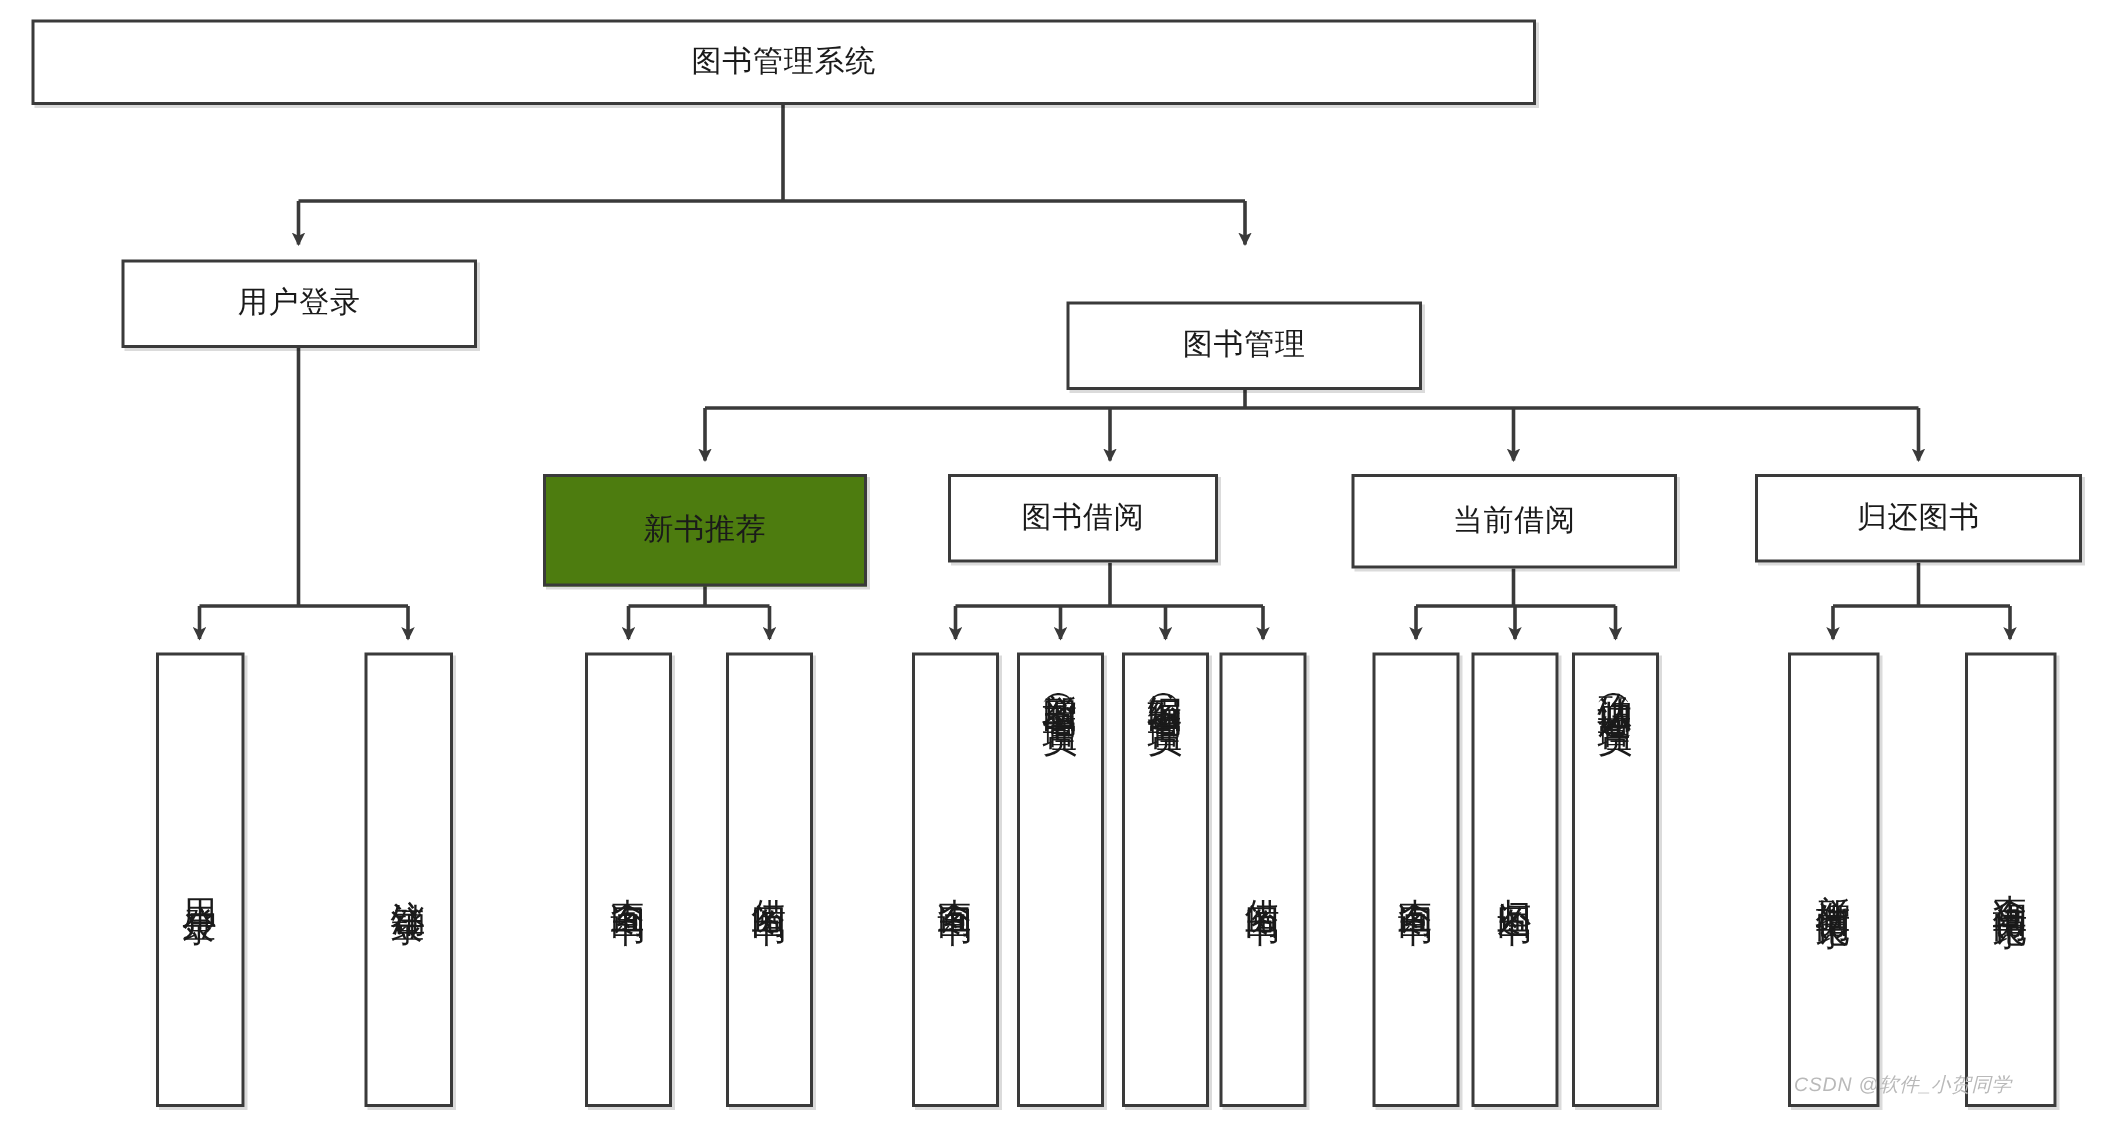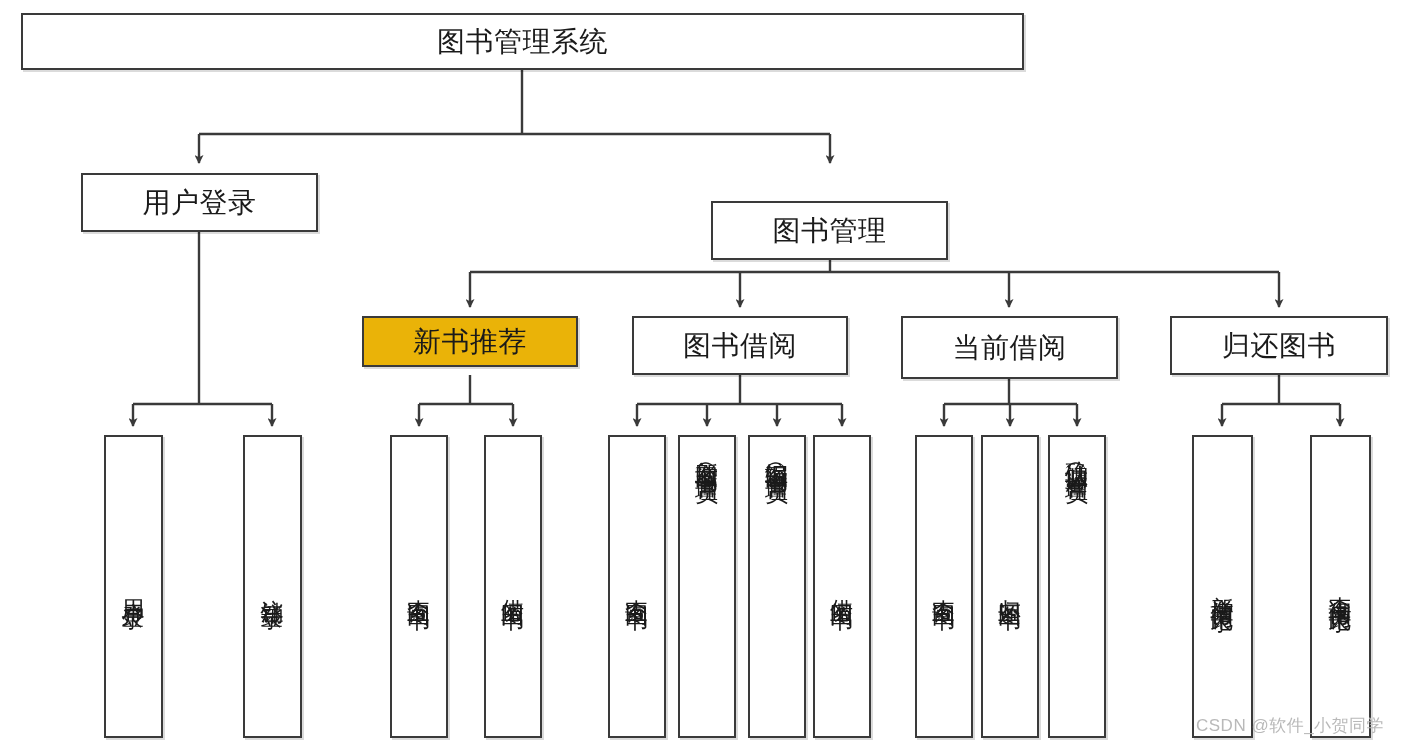--- a/index.html
+++ b/index.html
@@ -37,45 +37,46 @@
     box-shadow: 2px 2px 0 rgba(0,0,0,0.14);
   }
   .node .label {
     display: block;
     text-align: center;
     line-height: 1.18;
     letter-spacing: 0.5px;
   }
   .node.horiz .label {
     writing-mode: horizontal-tb;
-    font-size: 28px;
+    font-size: 20px;
   }
   .node.vert {
     align-items: flex-start;
     justify-content: center;
     padding-top: 6px;
   }
   .node.vert .label {
     writing-mode: vertical-rl;
     text-orientation: upright;
     font-size: 23px;
     line-height: 1.22;
     letter-spacing: 3px;
     white-space: nowrap;
   }
   .node.vert.centered {
     align-items: center;
     padding-top: 0;
   }
   .watermark {
     position: absolute;
-    font-size: 17px;
+    font-size: 13px;
     color: #b9b9b9;
     white-space: nowrap;
     letter-spacing: 0.5px;
+    font-style: italic;
   }
 </style>
 </head>
 <body>
 
 <div id="canvas">
 
   <svg class="wires" viewBox="0 0 1405 747" xmlns="http://www.w3.org/2000/svg">
     <defs>
       <marker id="arrow" markerWidth="9" markerHeight="9" refX="8" refY="4.5" orient="auto" markerUnits="userSpaceOnUse">
@@ -130,24 +131,24 @@
     <span class="label">图书管理系统</span>
   </div>
 
   <div class="node horiz" style="left: 81px; top: 173px; width: 237px; height: 59px; border-color: rgb(58, 58, 58); background: rgb(255, 255, 255); color: rgb(26, 26, 26);">
     <span class="label">用户登录</span>
   </div>
   <div class="node horiz" style="left: 711px; top: 173px; width: 237px; height: 59px; border-color: rgb(58, 58, 58); background: rgb(255, 255, 255); color: rgb(26, 26, 26); margin-top: 28px;">
     <span class="label">图书管理</span>
   </div>
 
-  <div class="node horiz" style="left: 362px; top: 316px; width: 216px; height: 51px; border-color: rgb(58, 58, 58); background: #eab308; color: rgb(26, 26, 26);">
+  <div class="node horiz" style="left: 362px; top: 316px; width: 216px; height: 75px; border-color: rgb(58, 58, 58); background: #4d7c0f; color: rgb(26, 26, 26);">
     <span class="label">新书推荐</span>
   </div>
-  <div class="node horiz" style="left: 632px; top: 316px; width: 216px; height: 59px; border-color: rgb(58, 58, 58); background: rgb(255, 255, 255); color: rgb(26, 26, 26);">
+  <div class="node horiz" style="left: 632px; top: 316px; width: 180px; height: 59px; border-color: rgb(58, 58, 58); background: rgb(255, 255, 255); color: rgb(26, 26, 26);">
     <span class="label">图书借阅</span>
   </div>
   <div class="node horiz" style="left: 901px; top: 316px; width: 217px; height: 63px; border-color: rgb(58, 58, 58); background: rgb(255, 255, 255); color: rgb(26, 26, 26);">
     <span class="label">当前借阅</span>
   </div>
   <div class="node horiz" style="left: 1170px; top: 316px; width: 218px; height: 59px; border-color: rgb(58, 58, 58); background: rgb(255, 255, 255); color: rgb(26, 26, 26);">
     <span class="label">归还图书</span>
   </div>
 
   <div class="node vert centered" style="left: 104px; top: 435px; width: 59px; height: 303px; border-color: rgb(58, 58, 58); background: rgb(255, 255, 255); color: rgb(26, 26, 26);">

